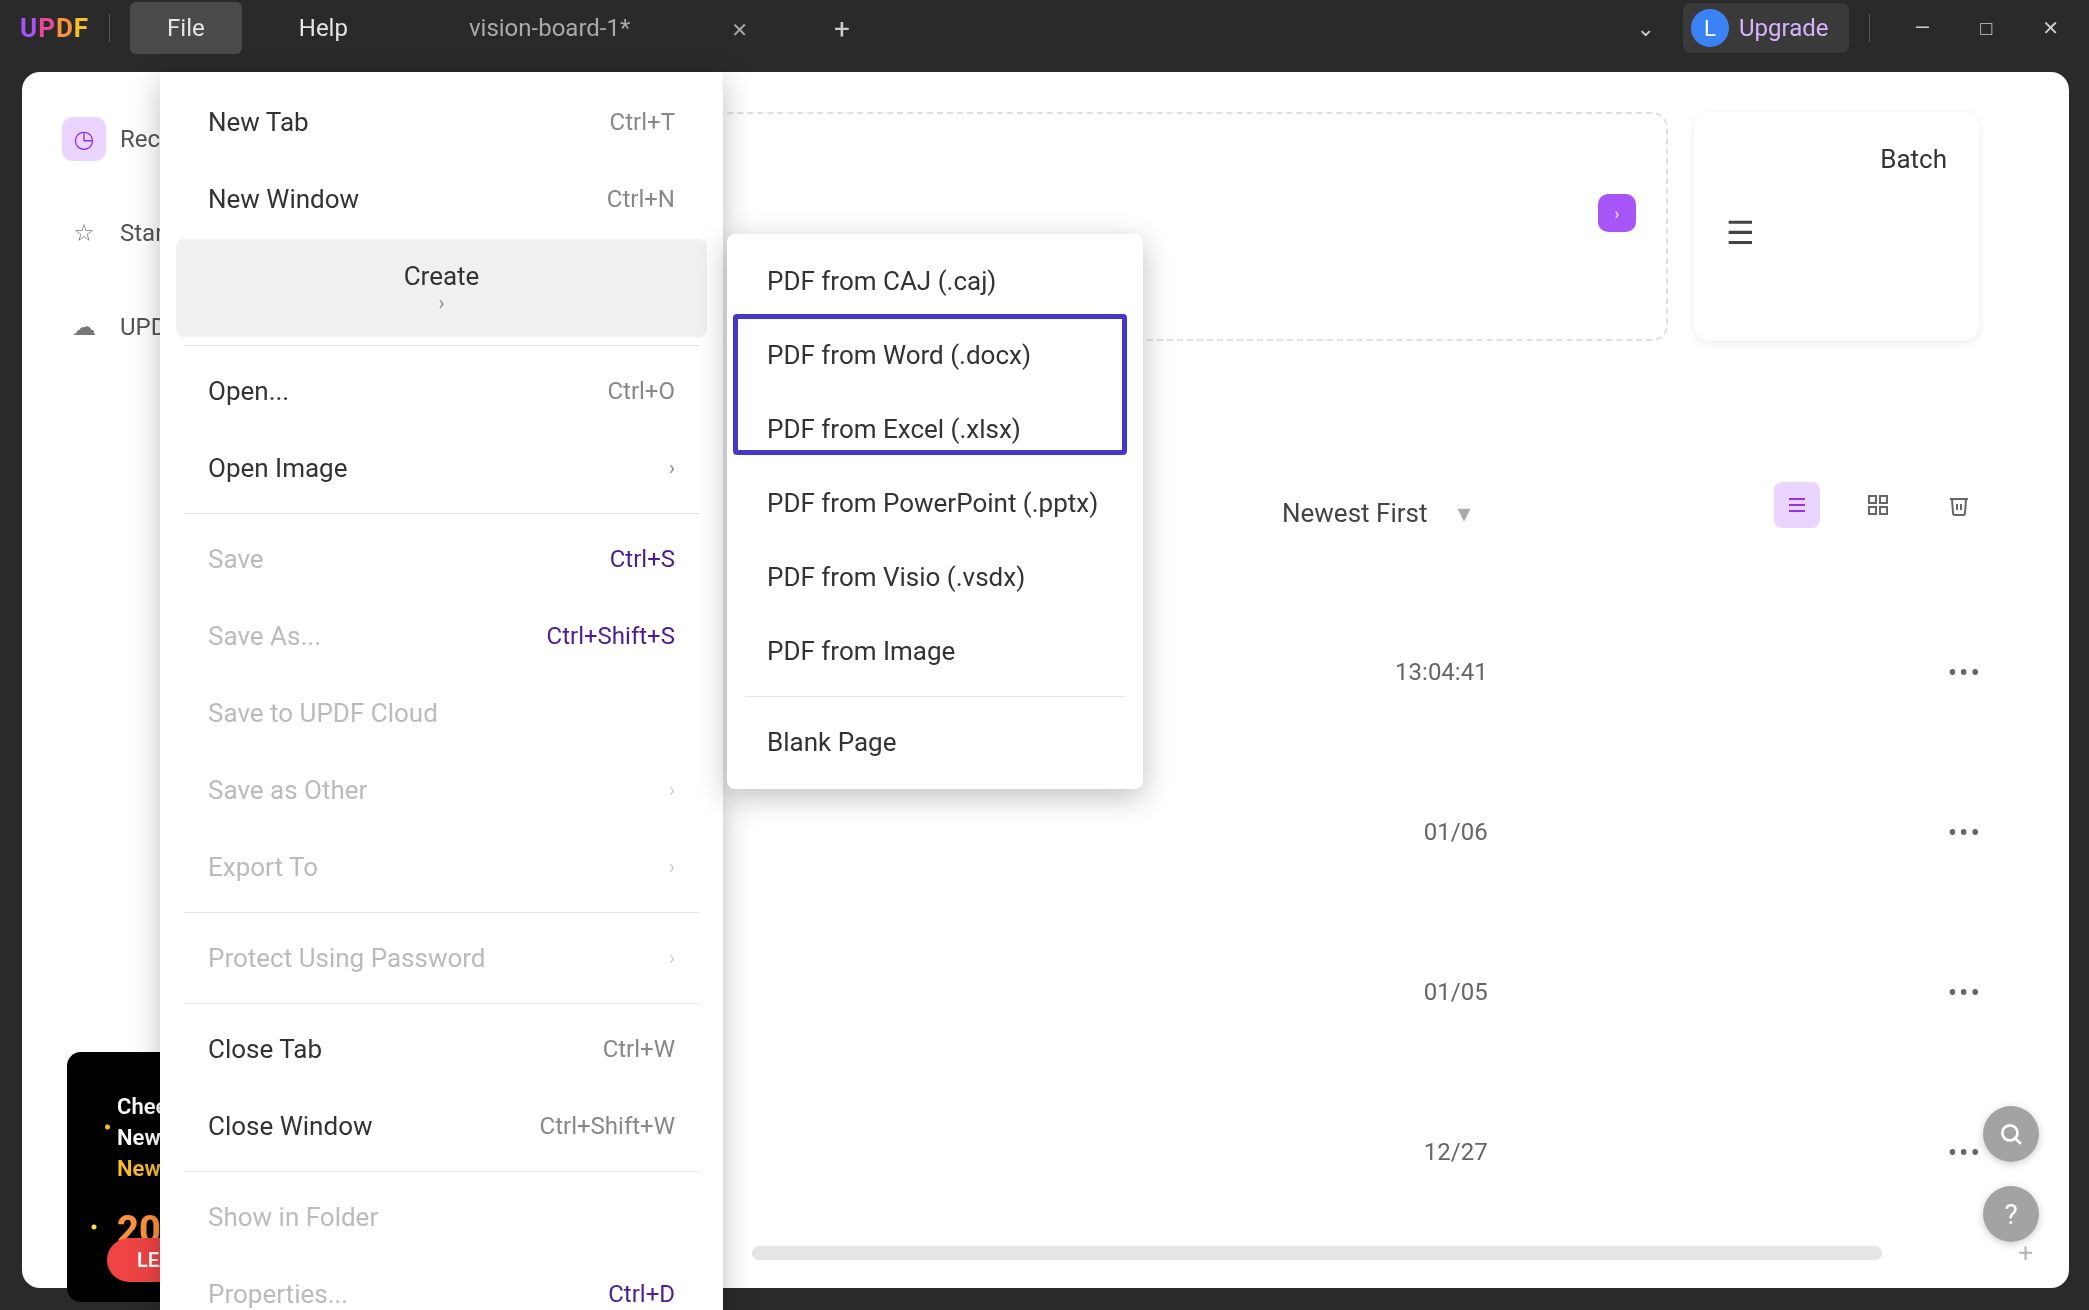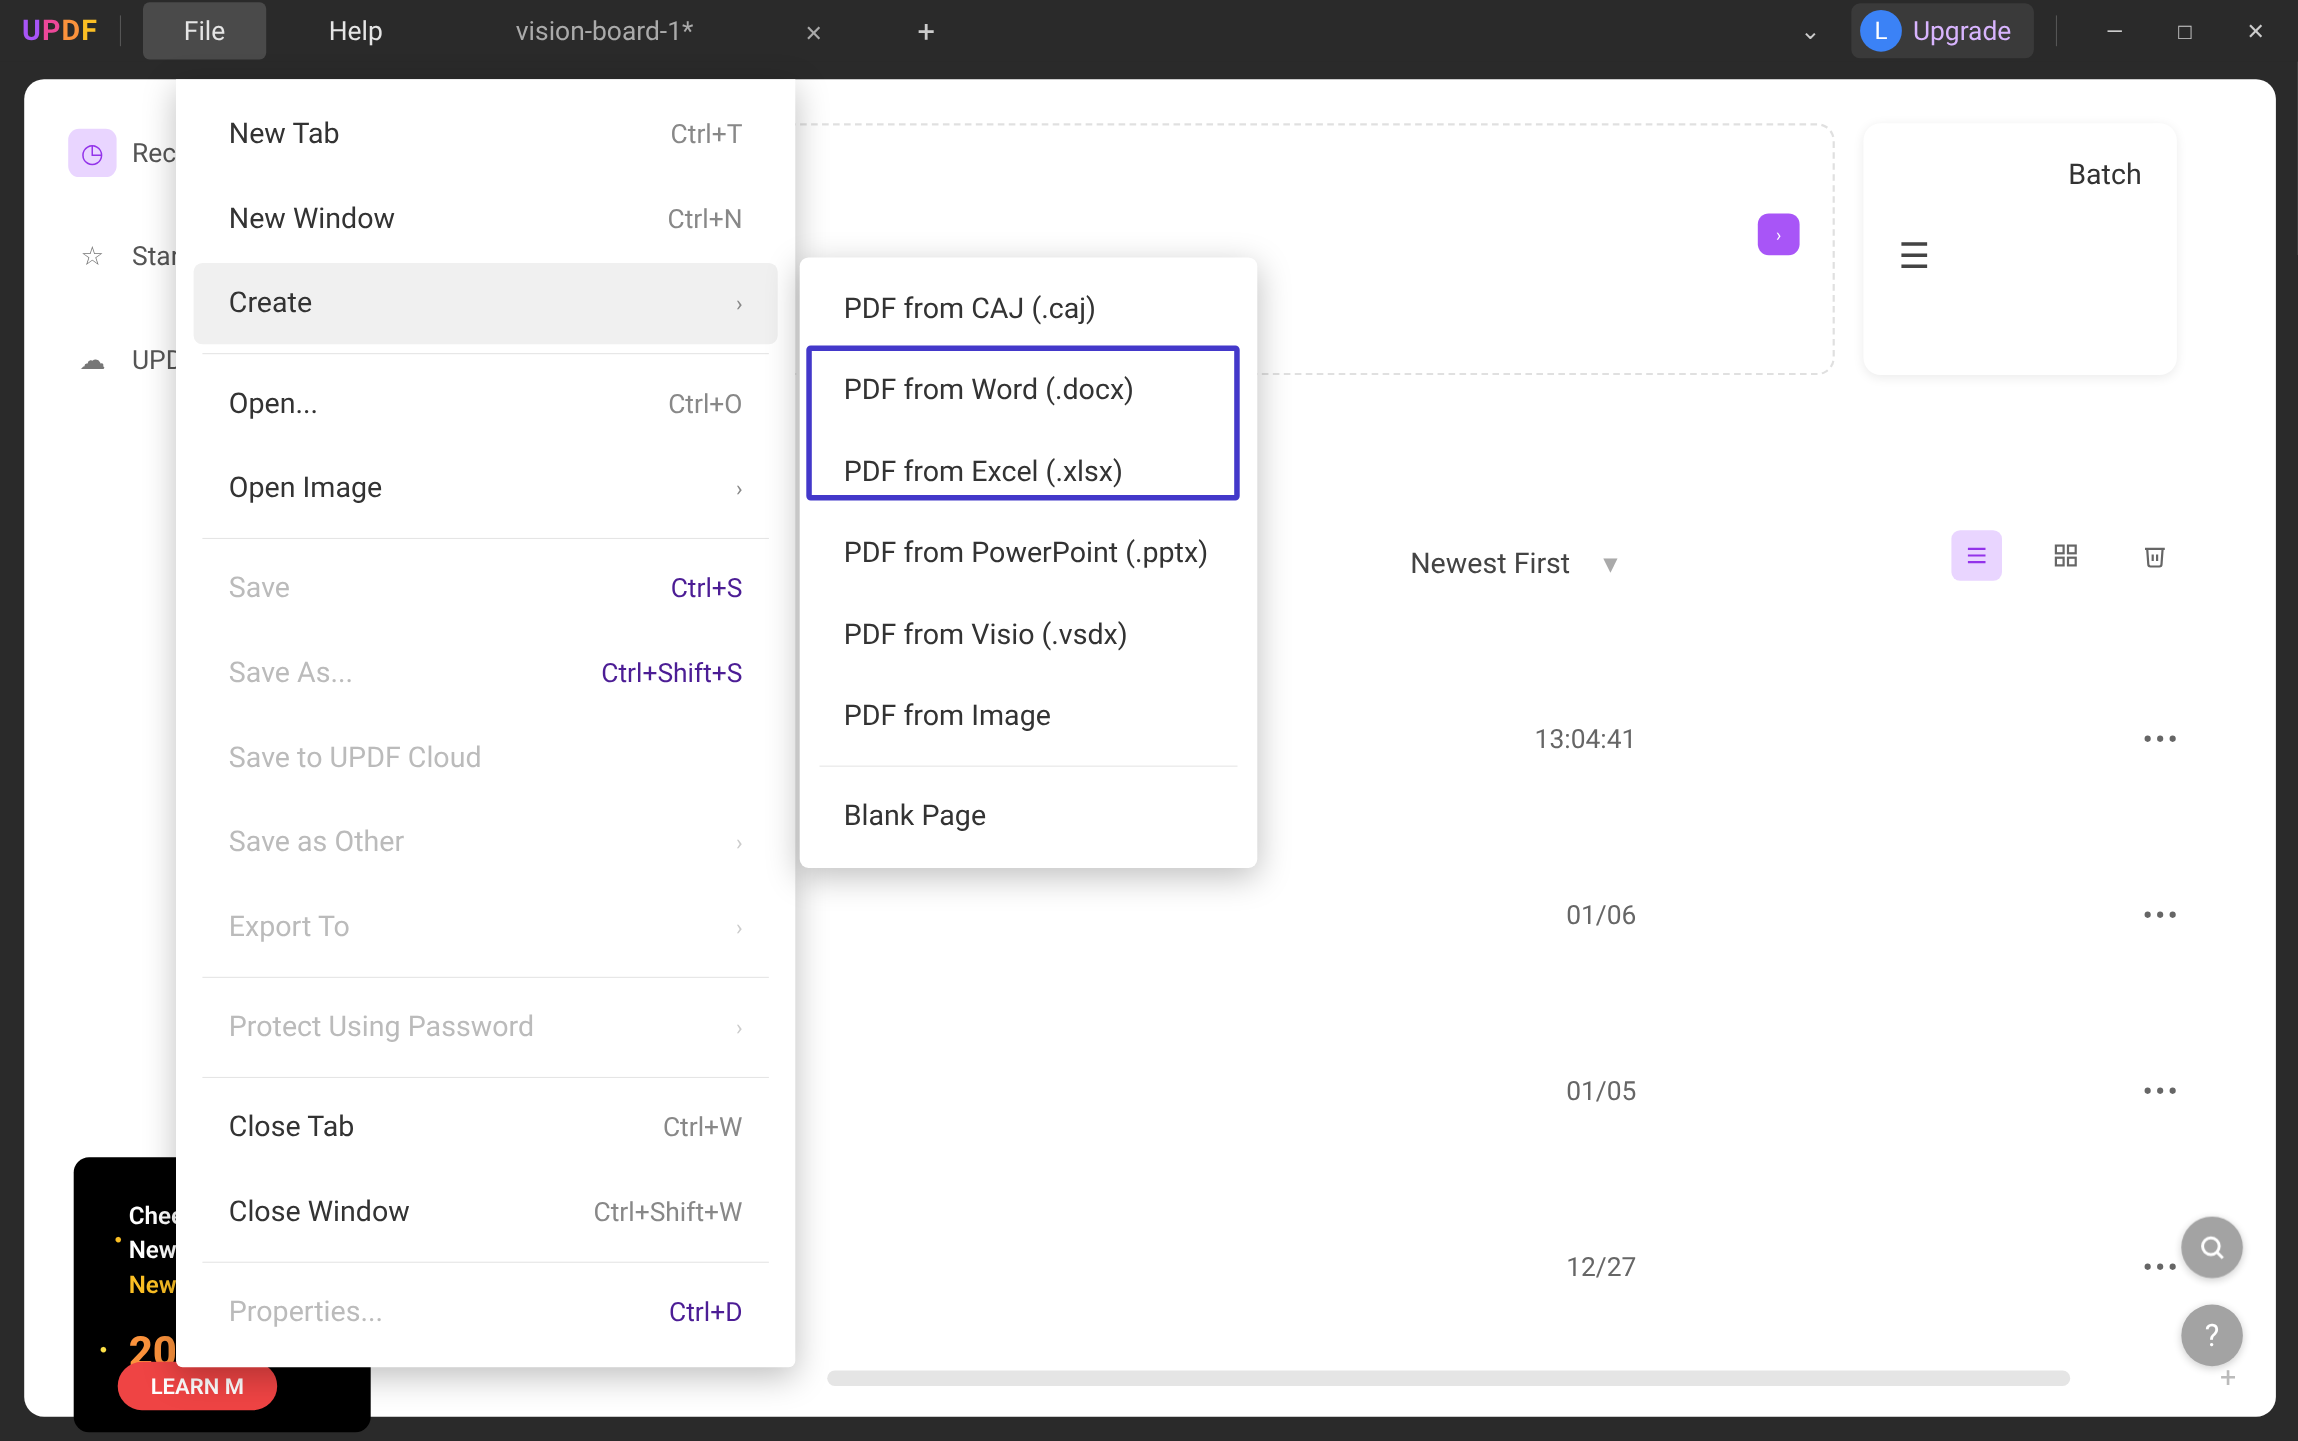--- a/index.html
+++ b/index.html
@@ -43,21 +43,21 @@
 .view-btn.active { background: #e9d5ff; color: #9333ea; }
 
 .file-list { position: absolute; left: 300px; top: 520px; width: 1660px; }
 .file-row { display: flex; align-items: center; height: 160px; }
 .file-name { margin-left: 420px; font-size: 24px; color: #333; width: 400px; overflow: hidden; text-overflow: ellipsis; white-space: nowrap; }
 .file-date { margin-left: auto; margin-right: 460px; font-size: 24px; color: #666; }
 .file-more { font-size: 28px; color: #666; cursor: pointer; letter-spacing: 2px; }
 
 .dropdown-menu { position: absolute; left: 160px; top: 72px; width: 563px; background: #fff; border-radius: 0 0 6px 6px; box-shadow: 0 8px 30px rgba(0,0,0,0.25); padding: 10px 0; z-index: 100; }
 .menu-item { display: flex; align-items: center; justify-content: space-between; padding: 22px 32px; margin: 3px 16px; font-size: 26px; color: #333; cursor: pointer; border-radius: 8px; }
-.menu-item.hover { background: #f0f0f0; }
+.menu-item.hover { background: #f0f0f0; flex-direction: column; }
 .menu-item.disabled { color: #bbb; cursor: default; }
 .menu-item .shortcut { color: #888; font-size: 24px; }
 .menu-item.disabled .shortcut { color: #4c1d95; }
 .menu-item .chev { color: #888; font-size: 20px; }
 .menu-item.disabled .chev { color: #ccc; }
 .menu-sep { height: 1px; background: #e5e5e5; margin: 8px 24px; }
 
 .submenu { position: absolute; left: 727px; top: 234px; width: 416px; background: #fff; border-radius: 8px; box-shadow: 0 8px 30px rgba(0,0,0,0.25); padding: 10px 0; z-index: 110; }
 .sub-item { padding: 22px 28px; margin: 0 12px; font-size: 26px; color: #333; cursor: pointer; border-radius: 6px; }
 .sub-highlight { position: absolute; left: 733px; top: 314px; width: 394px; height: 141px; border: 5px solid #4338ca; border-radius: 4px; z-index: 120; pointer-events: none; }
@@ -252,20 +252,24 @@
   <div class="menu-item">
       <span>Close Tab</span>
       <span class="shortcut">Ctrl+W</span>
     </div>
   <div class="menu-item">
       <span>Close Window</span>
       <span class="shortcut">Ctrl+Shift+W</span>
     </div>
   <div class="menu-sep"></div>
   <div class="menu-item disabled">
+      <span>Show in Folder</span>
+      <span></span>
+    </div>
+  <div class="menu-item disabled">
       <span>Properties...</span>
       <span class="shortcut">Ctrl+D</span>
     </div>
 </div>
 
 <div class="submenu">
   <div class="sub-item">PDF from CAJ (.caj)</div>
   <div class="sub-item">PDF from Word (.docx)</div>
   <div class="sub-item">PDF from Excel (.xlsx)</div>
   <div class="sub-item">PDF from PowerPoint (.pptx)</div>

